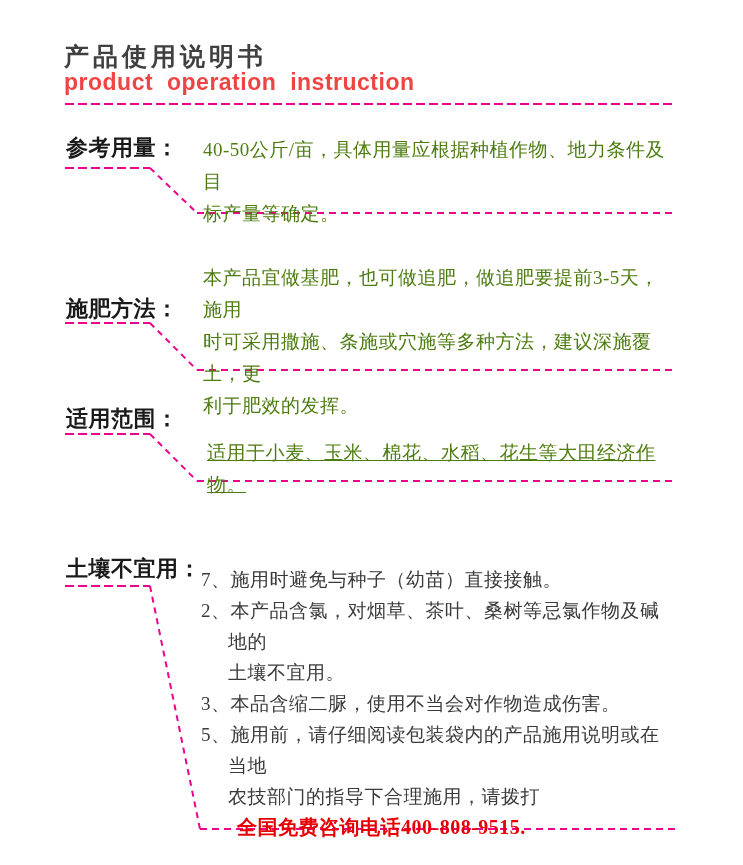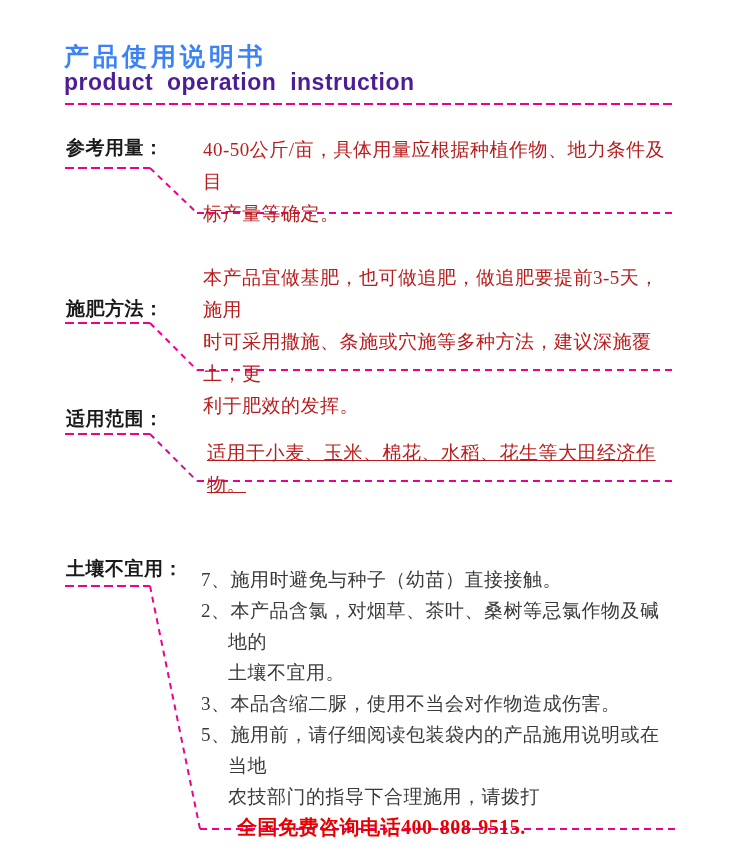--- a/index.html
+++ b/index.html
@@ -10,37 +10,37 @@
     overflow:hidden;
     font-family:"Liberation Sans", sans-serif;
   }
   .lines-layer {
     position:absolute; left:0; top:0; width:743px; height:865px;
     pointer-events:none;
   }
   .doc-title {
     position:absolute; left:64px; top:40px;
     font-size:25px; font-weight:bold; letter-spacing:4px;
-    color:#3b82f6; white-space:nowrap;
+    color:#404040; white-space:nowrap;
   }
   .doc-subtitle {
     position:absolute; left:64px; top:69px;
     font-size:23px; font-weight:600; word-spacing:7px; letter-spacing:0.5px;
-    color:#4c1d95; white-space:nowrap;
+    color:#ef4444; white-space:nowrap;
   }
   .section-label {
     position:absolute; left:66px;
-    font-size:19px; font-weight:bold; letter-spacing:0.5px;
+    font-size:22px; font-weight:bold; letter-spacing:0.5px;
     color:#1A1A1A; white-space:nowrap;
     line-height:20px;
   }
   .section-body {
     position:absolute; left:203px; width:470px;
     font-family:"Liberation Serif","DejaVu Serif",serif;
-    font-size:19px; line-height:32px; color:#b91c1c;
+    font-size:19px; line-height:32px; color:#4d7c0f;
     white-space:pre-line; letter-spacing:0.5px;
   }
   .label-s1 { top:138px; }
   .label-s2 { top:299px;text-align:center; }
   .label-s3 { top:409px; }
   .label-s4 { top:559px; }
   .body-s1 { top:134px; }
   .body-s2 { top:262px; }
   .body-s3 { top:437px; left:207px;text-decoration:underline; }
   .notice-list {

